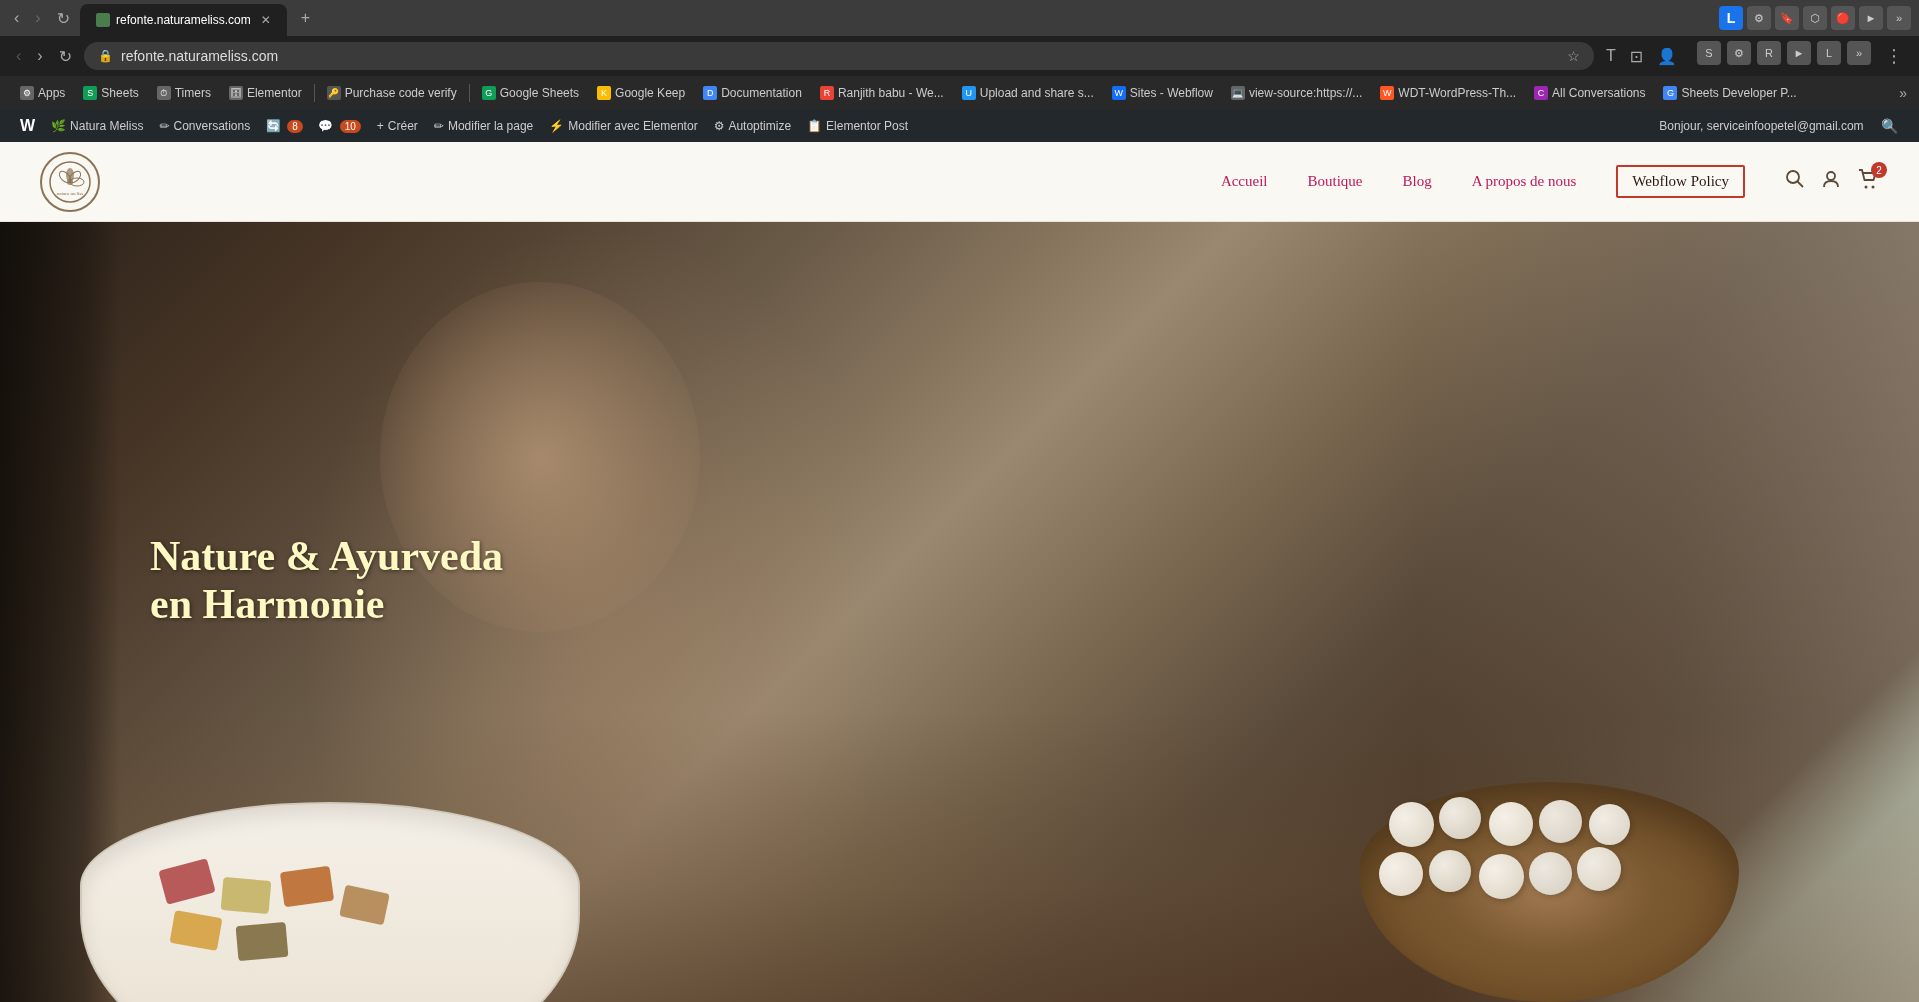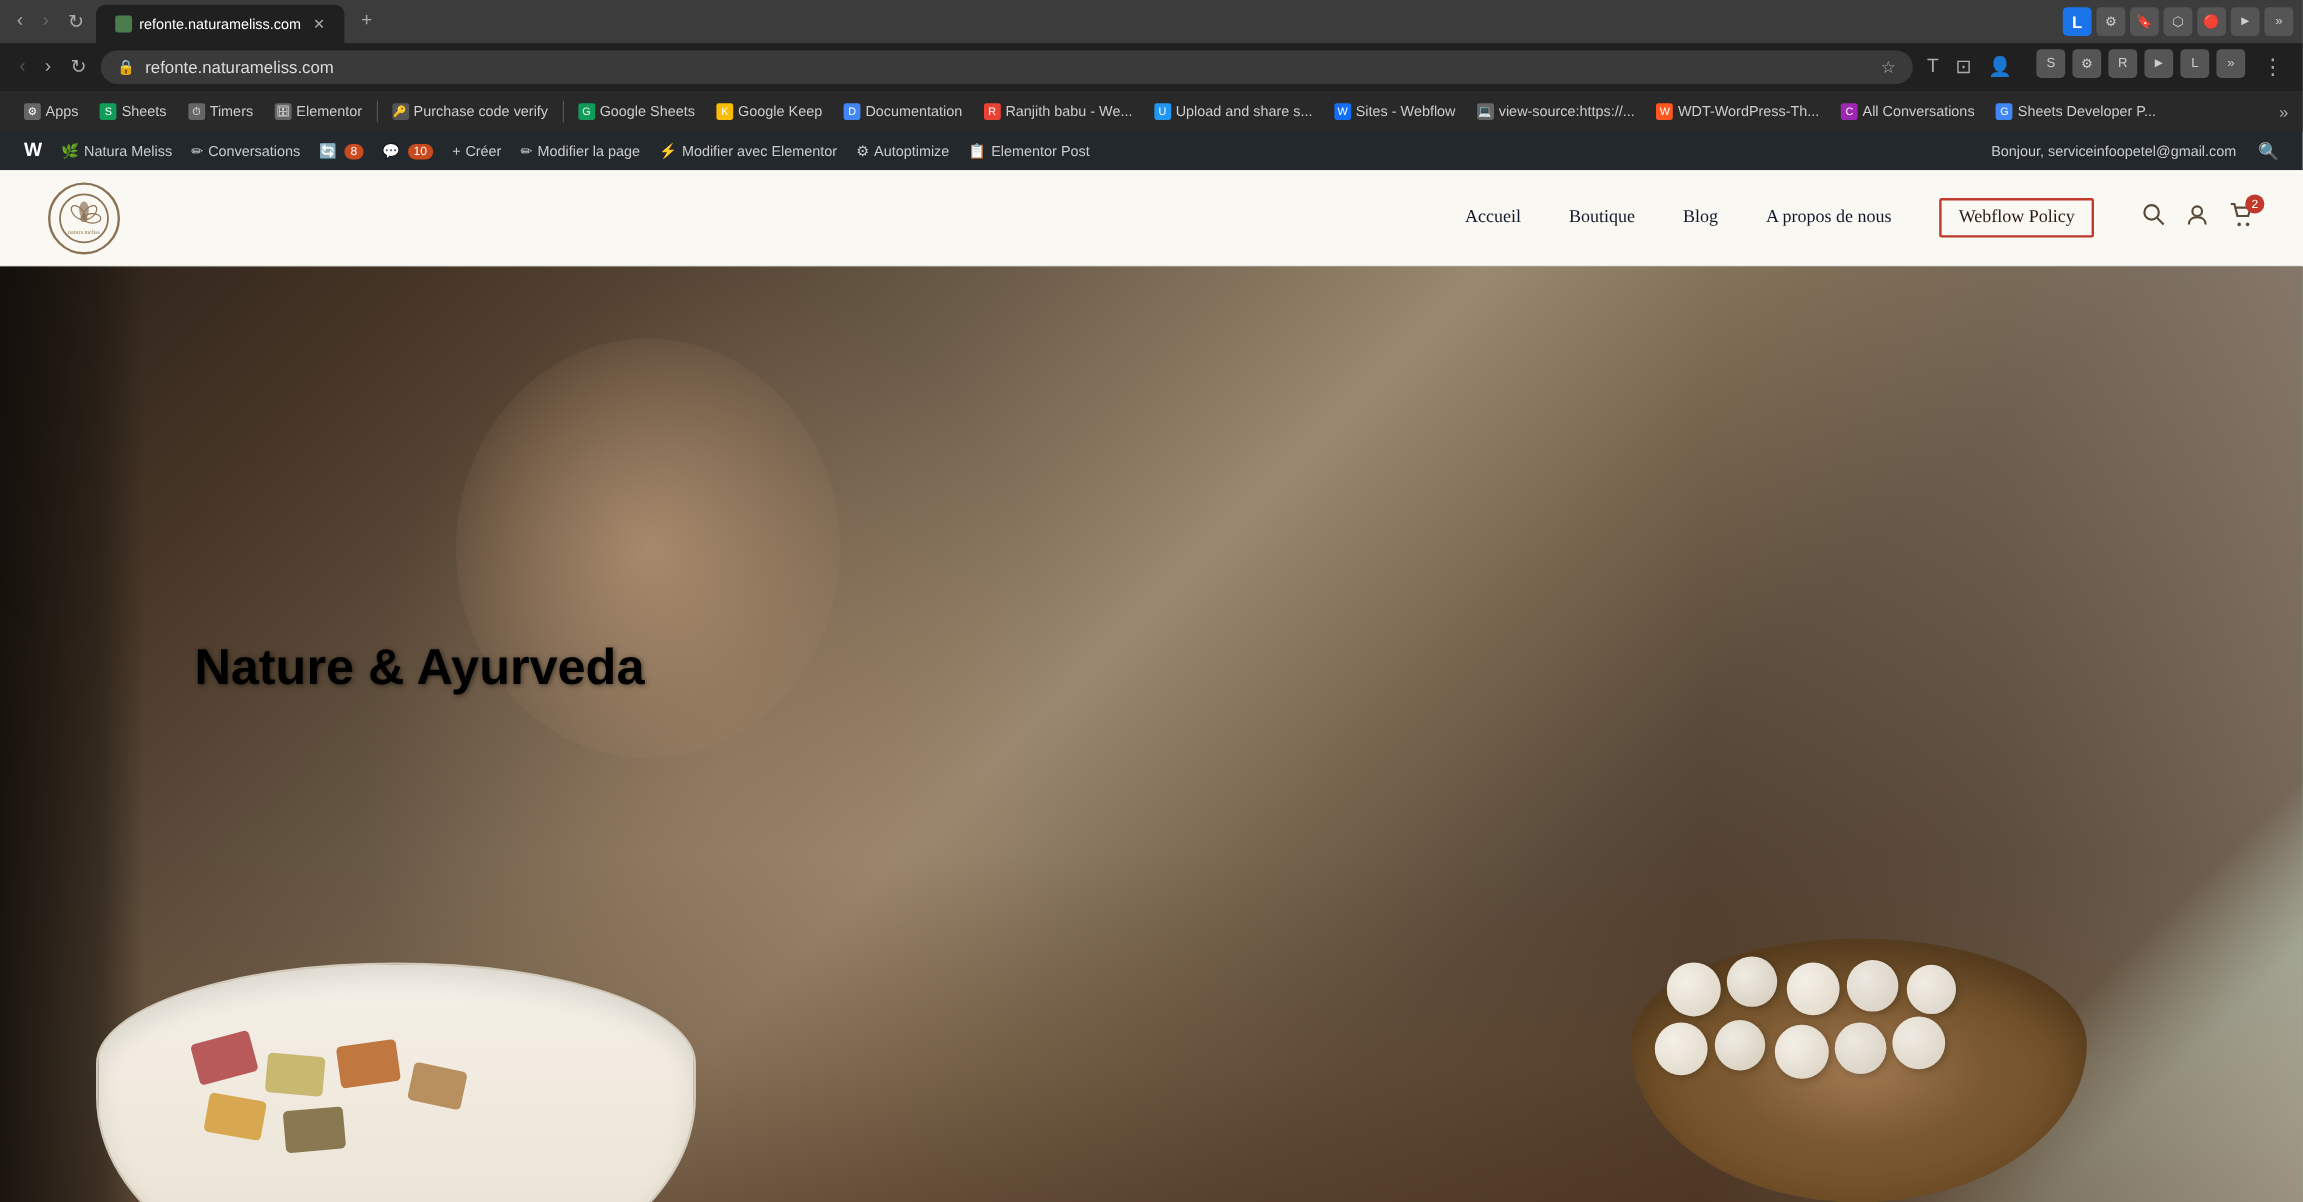--- a/index.html
+++ b/index.html
@@ -239,21 +239,21 @@
       align-items: center;
       justify-content: center;
       background: #faf8f3;
     }
     .site-nav {
       display: flex;
       align-items: center;
       gap: 40px;
     }
     .nav-item {
-      color: #0f172a;
+      color: #be185d;
       font-size: 15px;
       text-decoration: none;
       cursor: pointer;
       font-family: Georgia, serif;
     }
     .nav-item.active-outlined {
       border: 2px solid #c0392b;
       padding: 6px 14px;
       border-radius: 2px;
       color: #2c1810;
@@ -289,24 +289,24 @@
     .hero {
       position: relative;
       width: 100%;
       height: 840px;
       background: #6b7a6e;
       overflow: hidden;
     }
 
     .hero-text {
       position: absolute;
-      left: 162px;
+      left: 150px;
       top: 310px;
-      color: #000000;
-      font-family: Liberation Sans, sans-serif;
+      color: #fef9c3;
+      font-family: Liberation Serif, serif;
     }
     .hero-title-line1 {
       font-size: 42px;
       font-weight: bold;
       text-shadow: 1px 1px 4px rgba(0,0,0,0.5);
       display: block;
     }
     .hero-title-line2 {
       font-size: 42px;
       font-weight: bold;
@@ -568,16 +568,17 @@
       <div style="position:absolute;top:60px;left:80px;width:50px;height:35px;border-radius:4px;background:#b85a5a;transform:rotate(-15deg);"></div>
       <div style="position:absolute;top:75px;left:140px;width:48px;height:33px;border-radius:4px;background:#c8b870;transform:rotate(5deg);"></div>
       <div style="position:absolute;top:65px;left:200px;width:50px;height:35px;border-radius:4px;background:#c07840;transform:rotate(-8deg);"></div>
       <div style="position:absolute;top:110px;left:90px;width:48px;height:33px;border-radius:4px;background:#d8a850;transform:rotate(10deg);"></div>
       <div style="position:absolute;top:120px;left:155px;width:50px;height:35px;border-radius:4px;background:#8a7850;transform:rotate(-5deg);"></div>
       <div style="position:absolute;top:85px;left:260px;width:45px;height:32px;border-radius:4px;background:#b89060;transform:rotate(12deg);"></div>
     </div>
 
     <div class="hero-text">
       <span class="hero-title-line1">Nature &amp; Ayurveda</span>
+      <span class="hero-title-line2">en Harmonie</span>
     </div>
   </div>
 
 </div>
 
 </body></html>

